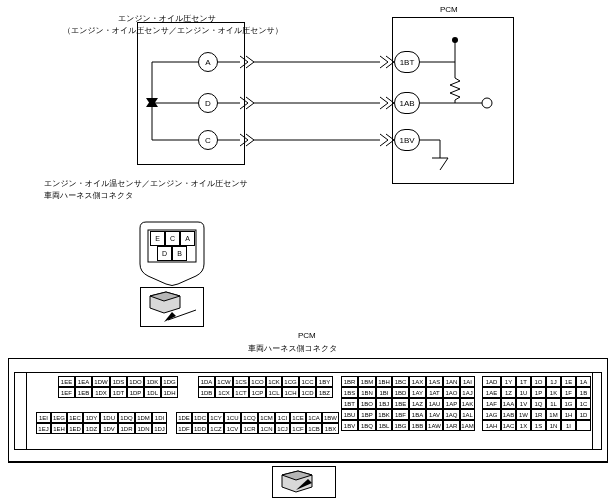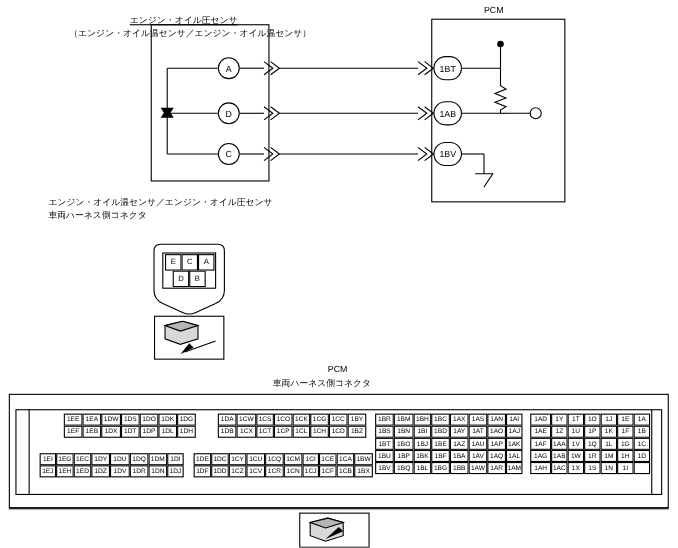--- a/index.html
+++ b/index.html
@@ -11,22 +11,22 @@
   .vl{width:1px;}
   .circ{position:absolute;border:1px solid #000;border-radius:50%;box-sizing:border-box;display:flex;align-items:center;justify-content:center;font-size:8px;background:#fff;}
   .conn-cell{border:1px solid #000;box-sizing:border-box;display:flex;align-items:center;justify-content:center;font-size:6px;background:#fff;height:11px;}
   .grp{position:absolute;display:flex;flex-direction:column;}
   .grp .row{display:flex;}
   svg{position:absolute;top:0;left:0;overflow:visible;}
 </style>
 </head>
 <body>
 
-<div class="lbl" style="left:118px;top:13px;text-decoration:underline;">エンジン・オイル圧センサ</div>
-<div class="lbl" style="left:63px;top:25px;">（エンジン・オイル温センサ／エンジン・オイル温センサ）</div>
+<div class="lbl" style="left:118px;top:13px;">エンジン・オイル圧センサ</div>
+<div class="lbl" style="left:63px;top:25px;">（エンジン・オイル圧センサ／エンジン・オイル圧センサ）</div>
 <div class="lbl" style="left:440px;top:4px;">PCM</div>
 
 <div class="box" style="left:137px;top:22px;width:108px;height:143px;"></div>
 
 <div class="box" style="left:392px;top:17px;width:122px;height:167px;"></div>
 
 <svg width="616" height="498">
 
   <line x1="152" y1="62" x2="152" y2="140" stroke="#000" stroke-width="1"></line>
   <line x1="152" y1="62" x2="198" y2="62" stroke="#000" stroke-width="1"></line>

